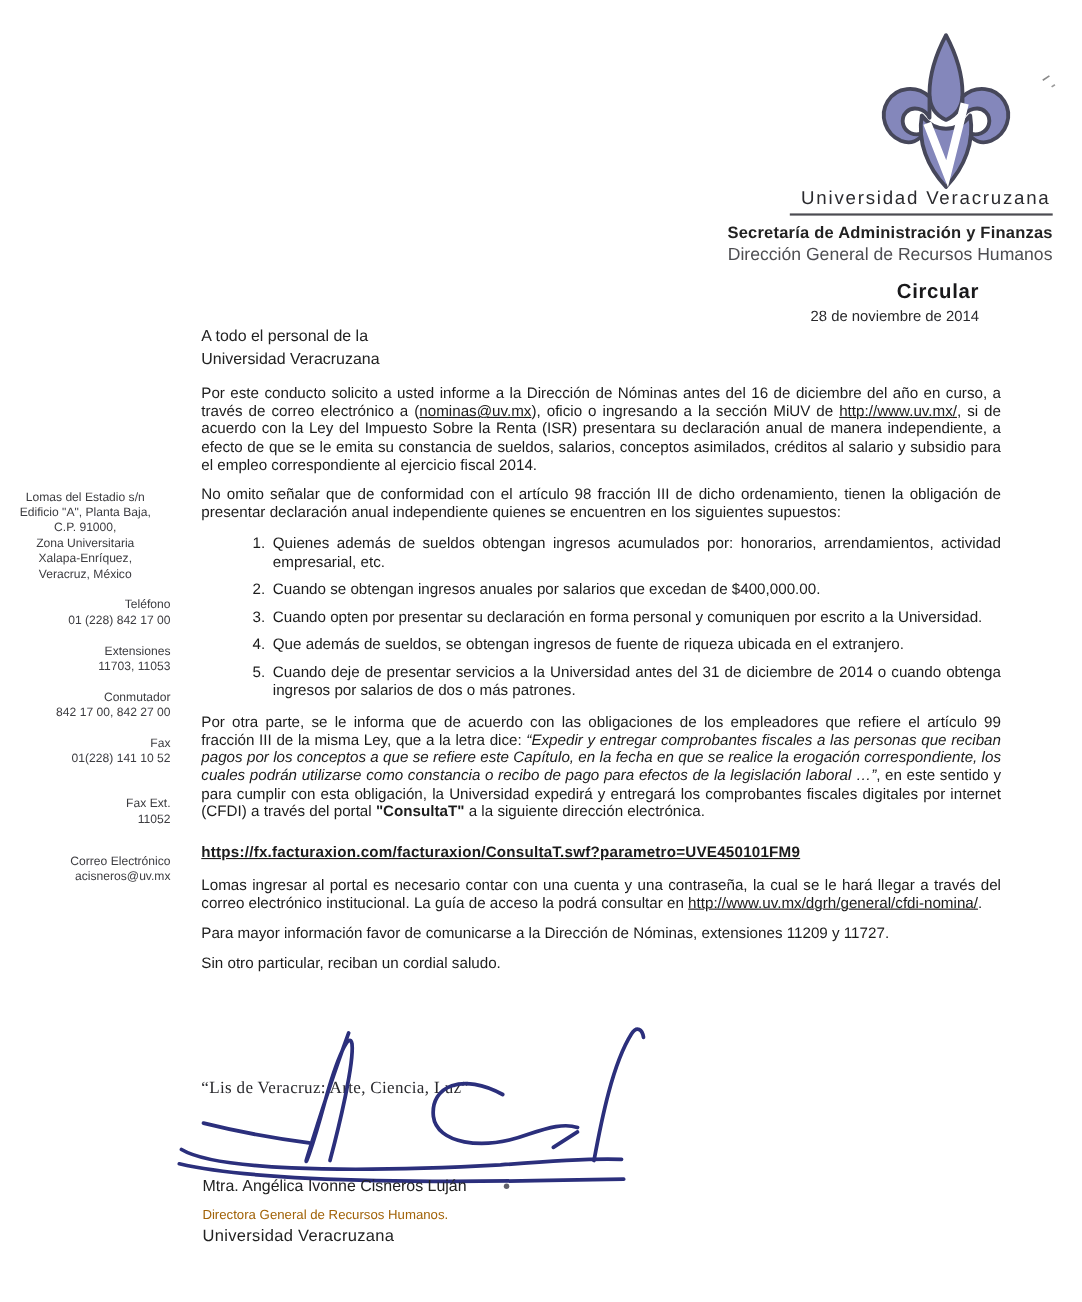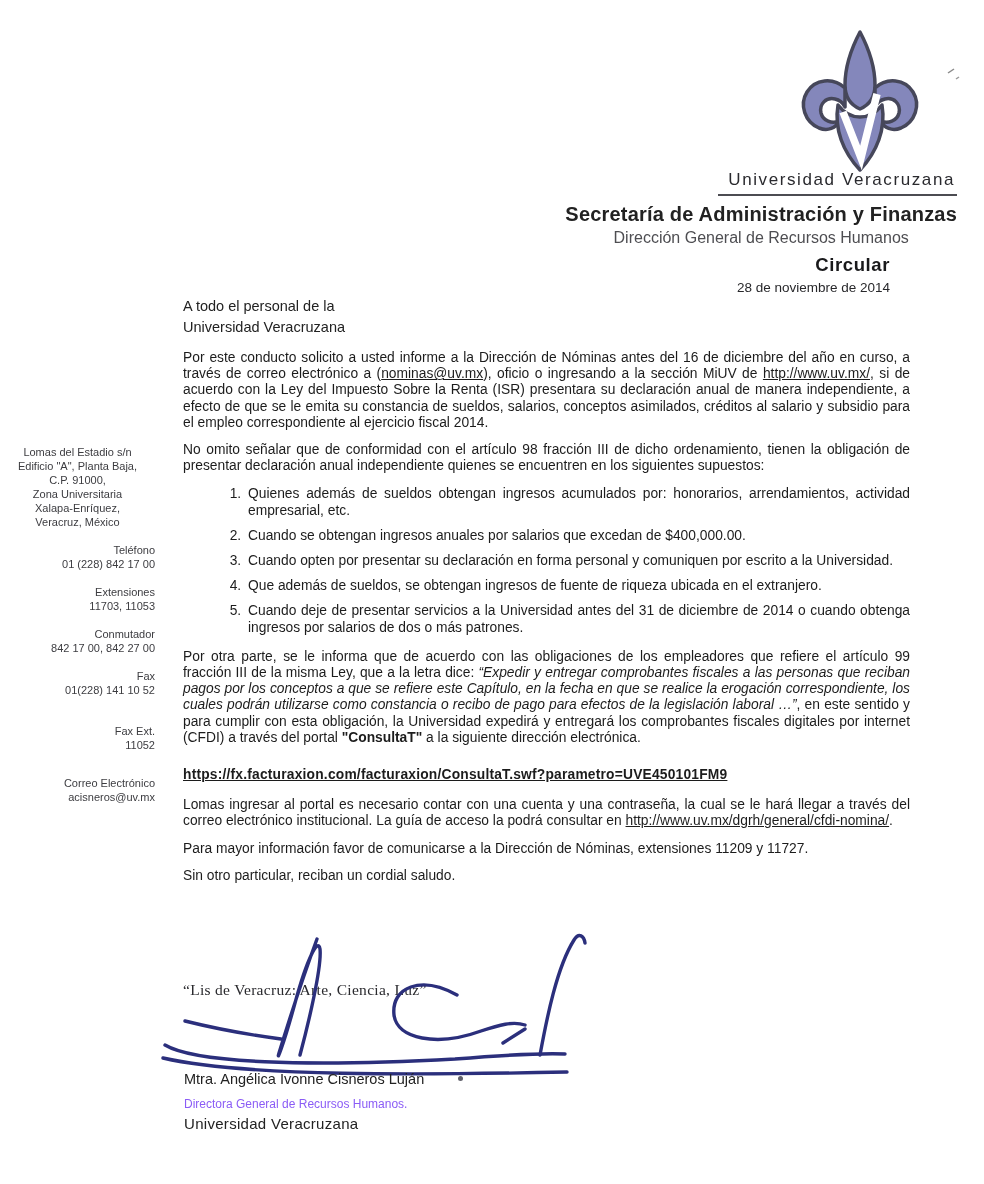--- a/index.html
+++ b/index.html
@@ -18,21 +18,21 @@
   .logo { position:absolute; left:798px; top:28px; width:124px; height:146px; }
   .scan-speck { position:absolute; left:946px; top:68px; width:16px; height:14px; }
   .header-right {
     position:absolute; right:27px; top:170px;
     display:flex; flex-direction:column; align-items:flex-end;
   }
   .univ-name {
     font-size:17px; letter-spacing:1.6px; color:#2a2a2e;
     border-bottom:2px solid #4c4c52; padding:0 2px 4px 10px;
   }
-  .secretariat { font-weight:bold; font-size:20px; color:#222; margin-top:7px; letter-spacing:.2px; }
+  .secretariat { font-weight:bold; font-size:15px; color:#222; margin-top:7px; letter-spacing:.2px; }
   .direction { font-size:16px; color:#4e4e52; margin-top:3px; align-self:center; }
 
   .circular-block { position:absolute; right:94px; top:254px; text-align:right; }
   .doc-type { font-weight:bold; font-size:18.5px; letter-spacing:.6px; color:#19191b; }
   .doc-date { font-size:13.5px; margin-top:4px; color:#28282b; }
 
   
   .sidebar {
     position:absolute; left:0; top:445px; width:155px;
     text-align:right; font-size:11px; line-height:14px; color:#3c3c40;
@@ -66,21 +66,21 @@
   .p-closing { margin-top:9px; }
 
   
   .motto {
     position:absolute; left:183px; top:981px;
     font-family:"Liberation Serif", serif;
     font-size:15.5px; color:#2a2a2e; letter-spacing:.3px;
   }
   .signature-svg { position:absolute; left:155px; top:925px; width:445px; height:155px; }
   .sig-name { position:absolute; left:184px; top:1071px; font-size:14.5px; color:#222; }
-  .sig-title { position:absolute; left:184px; top:1097px; font-size:12px; color:#8b5cf6; }
+  .sig-title { position:absolute; left:184px; top:1097px; font-size:12px; color:#a16207; }
   .sig-org { position:absolute; left:184px; top:1115px; font-size:15px; color:#222; letter-spacing:.3px; }
   .name-speck { position:absolute; left:458px; top:1076px; width:5px; height:5px; border-radius:50%; background:#3a3a46; opacity:.8; }
 </style>
 </head>
 <body>
 
 <div class="page">
 
   <svg class="logo" viewBox="0 0 124 146">
     <g stroke-width="3.5" stroke-linejoin="round" fill="#8487bb" stroke="#46475a">

